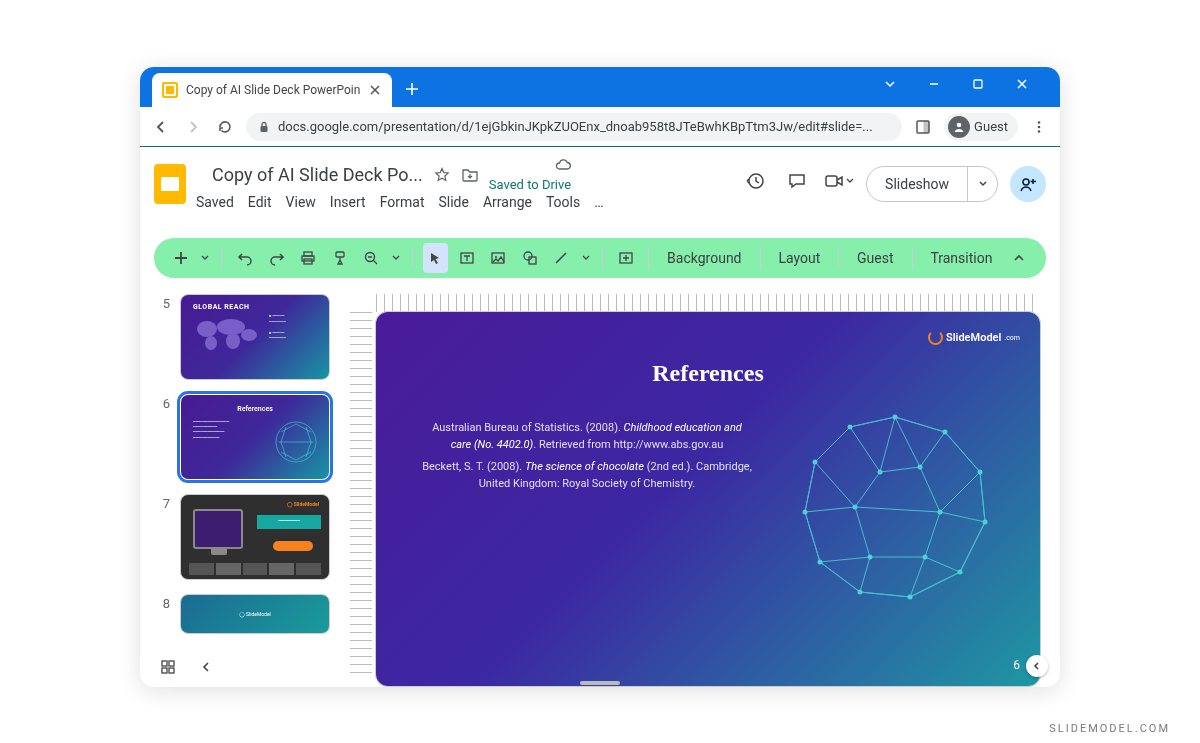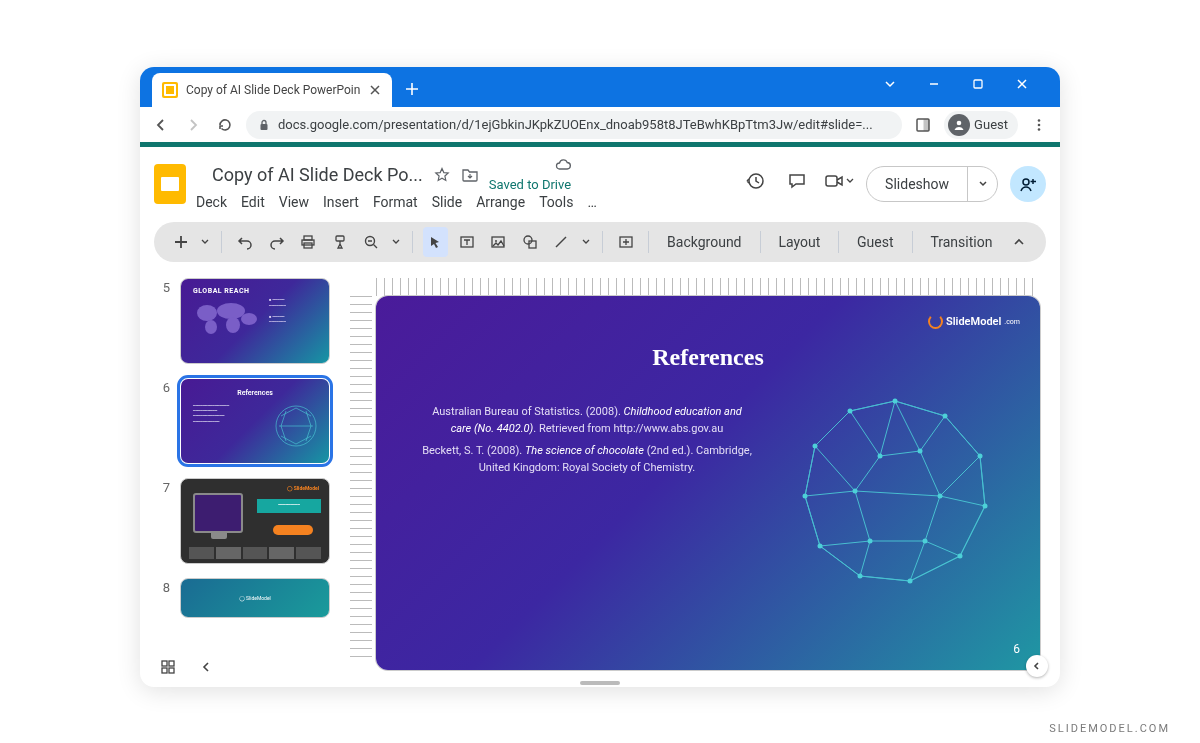--- a/index.html
+++ b/index.html
@@ -9,21 +9,21 @@
 .titlebar { height: 40px; background: #0d73e2; display: flex; align-items: flex-end; padding: 0 8px; }
 .tab { background: #fff; height: 34px; border-radius: 8px 8px 0 0; display: flex; align-items: center; padding: 0 10px; gap: 8px; min-width: 200px; margin-left: 4px; }
 .tab .favicon { width: 16px; height: 16px; background: #ffba00; border-radius: 2px; display:flex; align-items:center; justify-content:center; }
 .tab .favicon::after { content:''; width:8px; height:8px; border:2px solid #fff; border-radius:1px; }
 .tab-title { font-size: 12px; color: #444; white-space: nowrap; overflow: hidden; text-overflow: ellipsis; }
 .tab-close { width: 14px; height: 14px; display:flex; align-items:center; justify-content:center; color:#555; }
 .new-tab { width: 28px; height: 28px; display:flex; align-items:center; justify-content:center; color:#fff; margin: 0 6px 4px; border-radius:50%; }
 .win-controls { margin-left: auto; display:flex; gap:4px; align-items:center; height:100%; padding-bottom:6px; padding-right:10px; }
 .win-btn { width: 40px; height: 26px; display:flex; align-items:center; justify-content:center; color:#fff; }
 
-.addrbar { height: 40px; background:#fff; border-bottom:5px solid #0f766e; display:flex; align-items:center; padding: 0 10px; gap:10px; }
+.addrbar { height: 40px; background:#fff; border-bottom:1px solid #0f766e; display:flex; align-items:center; padding: 0 10px; gap:10px; }
 .nav-ico { width:22px; height:22px; display:flex; align-items:center; justify-content:center; color:#555; }
 .url-box { flex:1; height:28px; background:#f1f3f4; border-radius:14px; display:flex; align-items:center; padding:0 12px; gap:8px; font-size:13px; color:#3c4043; }
 .url-box .lock { color:#5f6368; }
 .addr-right { display:flex; align-items:center; gap:10px; }
 .guest-pill { display:flex; align-items:center; gap:4px; background:#f1f3f4; border-radius:14px; padding:3px 10px 3px 4px; font-size:13px; color:#3c4043; }
 .guest-pill .avatar-ic { width:22px; height:22px; border-radius:50%; background:#5f6368; display:flex; align-items:center; justify-content:center; color:#fff; }
 
 .docbar { display:flex; align-items:center; padding: 10px 14px 0 14px; gap: 10px; }
 .logo { width: 32px; height: 40px; background:#ffba00; border-radius:4px; display:flex; align-items:center; justify-content:center; }
 .logo::after { content:''; width:18px; height:14px; background:#fff; border-radius:1px; }
@@ -33,21 +33,21 @@
 .title-ico { width:18px; height:18px; display:flex; align-items:center; justify-content:center; color:#5f6368; }
 .saved { font-size:13px; color:#0f766e; display:flex; align-items:flex-end; gap:4px;flex-direction:column; }
 .menus { display:flex; gap:14px; font-size:14px; color:#3c4043; }
 .top-actions { margin-left:auto; display:flex; gap:12px; }
 .act-ico { width:30px; height:30px; display:flex; align-items:center; justify-content:center; color:#444; }
 .pill-btn { display:flex; align-items:center; border:1px solid #c7c7c7; border-radius:20px; height:36px; }
 .pill-main { padding: 0 18px; font-size:14px; color:#3c4043; }
 .pill-drop { width:30px; height:36px; border-left:1px solid #c7c7c7; display:flex; align-items:center; justify-content:center; color:#444; }
 .share-ic { width:36px; height:36px; border-radius:50%; background:#c2e7ff; display:flex; align-items:center; justify-content:center; color:#001d35; }
 
-.toolbar { margin: 12px 14px 10px; height: 40px; background:#e5e5e5; border-radius:24px; display:flex; align-items:center; padding: 0 14px; gap: 6px; }
+.toolbar { margin: 28px 14px 10px; height: 40px; background:#86efac; border-radius:24px; display:flex; align-items:center; padding: 0 14px; gap: 6px; }
 .tbtn { width:30px; height:30px; display:flex; align-items:center; justify-content:center; color:#444; border-radius:4px; }
 .tbtn.sel { background:#d3e2fd; }
 .tsep { width:1px; height:22px; background:#c7cdd6; margin:0 4px; }
 .tlabel { font-size:14px; color:#3c4043; padding:4px 8px; }
 .tend { margin-left:auto; }
 
 .workspace { display:flex; height: calc(100% - 40px - 40px - 62px - 62px); }
 .film { width: 210px; padding: 6px 10px 10px 18px; overflow:hidden; }
 .slide-thumb { display:flex; gap:10px; margin-bottom: 14px; align-items:flex-start; }
 .slide-num { font-size:13px; color:#666; width:12px; text-align:right; margin-top:2px; }
@@ -198,21 +198,21 @@
             </svg>
           </span>
         <span class="saved">
           <svg width="16" height="16" viewBox="0 0 16 16">
               <path d="M4.5 12a3 3 0 0 1 0-6 4 4 0 0 1 7.7-.5A2.8 2.8 0 0 1 12 12z" stroke="#5f6368" stroke-width="1.3" fill="none"></path>
             </svg>
           <span>Saved to Drive</span>
         </span>
       </div>
       <div class="menus">
-        <span>Deck</span>
+        <span>Saved</span>
         <span>Edit</span>
         <span>View</span>
         <span>Insert</span>
         <span>Format</span>
         <span>Slide</span>
         <span>Arrange</span>
         <span>Tools</span>
         <span>…</span>
       </div>
     </div>

